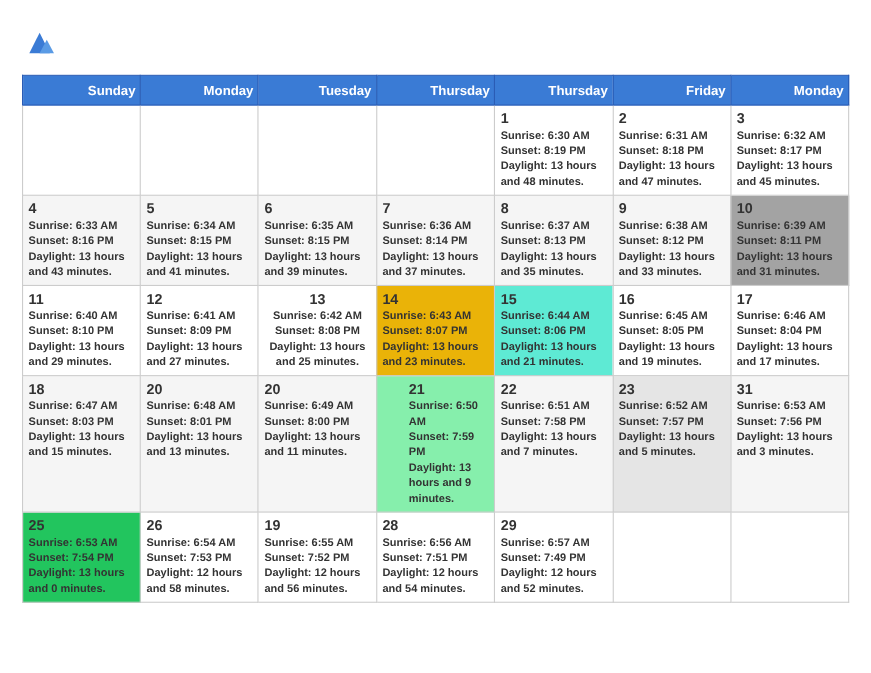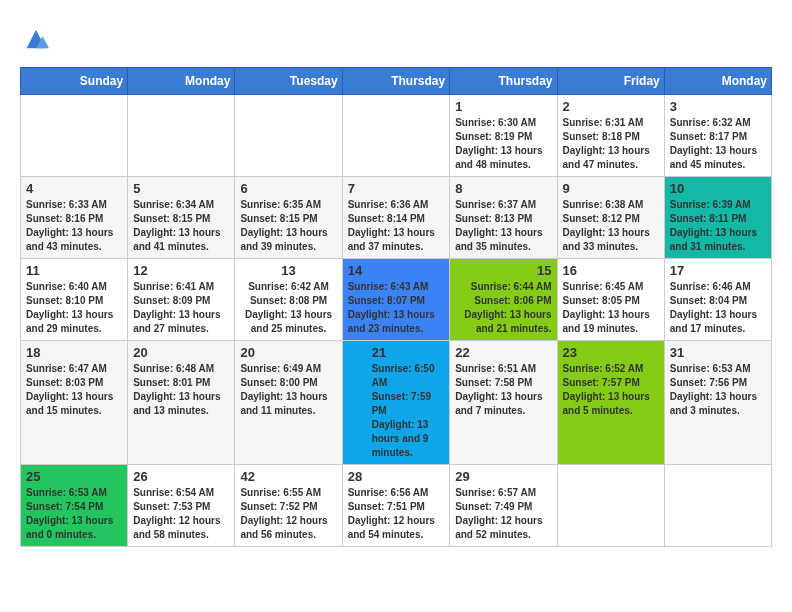--- a/index.html
+++ b/index.html
@@ -156,43 +156,43 @@
           <div class="day-info">Sunrise: 6:36 AM<br>Sunset: 8:14 PM<br>Daylight: 13 hours and 37 minutes.</div>
         </td>
         <td style="background: rgb(245, 245, 245);">
           <span class="day-number">8</span>
           <div class="day-info">Sunrise: 6:37 AM<br>Sunset: 8:13 PM<br>Daylight: 13 hours and 35 minutes.</div>
         </td>
         <td style="background: rgb(245, 245, 245);">
           <span class="day-number">9</span>
           <div class="day-info">Sunrise: 6:38 AM<br>Sunset: 8:12 PM<br>Daylight: 13 hours and 33 minutes.</div>
         </td>
-        <td style="background: #14b8a6;">
+        <td style="background: #a3a3a3;">
           <span class="day-number">10</span>
           <div class="day-info">Sunrise: 6:39 AM<br>Sunset: 8:11 PM<br>Daylight: 13 hours and 31 minutes.</div>
         </td>
       </tr>
       <tr>
         <td style="background: rgb(255, 255, 255);">
           <span class="day-number">11</span>
           <div class="day-info">Sunrise: 6:40 AM<br>Sunset: 8:10 PM<br>Daylight: 13 hours and 29 minutes.</div>
         </td>
         <td style="background: rgb(255, 255, 255);">
           <span class="day-number">12</span>
           <div class="day-info">Sunrise: 6:41 AM<br>Sunset: 8:09 PM<br>Daylight: 13 hours and 27 minutes.</div>
         </td>
         <td style="background: rgb(255, 255, 255); text-align: center;">
           <span class="day-number">13</span>
           <div class="day-info">Sunrise: 6:42 AM<br>Sunset: 8:08 PM<br>Daylight: 13 hours and 25 minutes.</div>
         </td>
-        <td style="background: #3b82f6;">
+        <td style="background: #eab308;">
           <span class="day-number">14</span>
           <div class="day-info">Sunrise: 6:43 AM<br>Sunset: 8:07 PM<br>Daylight: 13 hours and 23 minutes.</div>
         </td>
-        <td style="background: #84cc16; text-align: right;">
+        <td style="background: #5eead4;">
           <span class="day-number">15</span>
           <div class="day-info">Sunrise: 6:44 AM<br>Sunset: 8:06 PM<br>Daylight: 13 hours and 21 minutes.</div>
         </td>
         <td style="background: rgb(255, 255, 255);">
           <span class="day-number">16</span>
           <div class="day-info">Sunrise: 6:45 AM<br>Sunset: 8:05 PM<br>Daylight: 13 hours and 19 minutes.</div>
         </td>
         <td style="background: rgb(255, 255, 255);">
           <span class="day-number">17</span>
           <div class="day-info">Sunrise: 6:46 AM<br>Sunset: 8:04 PM<br>Daylight: 13 hours and 17 minutes.</div>
@@ -204,48 +204,48 @@
           <div class="day-info">Sunrise: 6:47 AM<br>Sunset: 8:03 PM<br>Daylight: 13 hours and 15 minutes.</div>
         </td>
         <td style="background: rgb(245, 245, 245);">
           <span class="day-number">20</span>
           <div class="day-info">Sunrise: 6:48 AM<br>Sunset: 8:01 PM<br>Daylight: 13 hours and 13 minutes.</div>
         </td>
         <td style="background: rgb(245, 245, 245);">
           <span class="day-number">20</span>
           <div class="day-info">Sunrise: 6:49 AM<br>Sunset: 8:00 PM<br>Daylight: 13 hours and 11 minutes.</div>
         </td>
-        <td style="background: #0ea5e9; padding-left: 29px;">
+        <td style="background: #86efac; padding-left: 29px;">
           <span class="day-number">21</span>
           <div class="day-info">Sunrise: 6:50 AM<br>Sunset: 7:59 PM<br>Daylight: 13 hours and 9 minutes.</div>
         </td>
         <td style="background: rgb(245, 245, 245);">
           <span class="day-number">22</span>
           <div class="day-info">Sunrise: 6:51 AM<br>Sunset: 7:58 PM<br>Daylight: 13 hours and 7 minutes.</div>
         </td>
-        <td style="background: #84cc16; margin-left: 48px;">
+        <td style="background: #e5e5e5; margin-left: 48px;">
           <span class="day-number">23</span>
           <div class="day-info">Sunrise: 6:52 AM<br>Sunset: 7:57 PM<br>Daylight: 13 hours and 5 minutes.</div>
         </td>
         <td style="background: rgb(245, 245, 245);">
           <span class="day-number">31</span>
           <div class="day-info">Sunrise: 6:53 AM<br>Sunset: 7:56 PM<br>Daylight: 13 hours and 3 minutes.</div>
         </td>
       </tr>
       <tr>
         <td style="background: #22c55e;">
           <span class="day-number">25</span>
           <div class="day-info">Sunrise: 6:53 AM<br>Sunset: 7:54 PM<br>Daylight: 13 hours and 0 minutes.</div>
         </td>
         <td style="background: rgb(255, 255, 255);">
           <span class="day-number">26</span>
           <div class="day-info">Sunrise: 6:54 AM<br>Sunset: 7:53 PM<br>Daylight: 12 hours and 58 minutes.</div>
         </td>
         <td style="background: rgb(255, 255, 255);">
-          <span class="day-number">42</span>
+          <span class="day-number">19</span>
           <div class="day-info">Sunrise: 6:55 AM<br>Sunset: 7:52 PM<br>Daylight: 12 hours and 56 minutes.</div>
         </td>
         <td style="background: rgb(255, 255, 255);">
           <span class="day-number">28</span>
           <div class="day-info">Sunrise: 6:56 AM<br>Sunset: 7:51 PM<br>Daylight: 12 hours and 54 minutes.</div>
         </td>
         <td style="background: rgb(255, 255, 255);">
           <span class="day-number">29</span>
           <div class="day-info">Sunrise: 6:57 AM<br>Sunset: 7:49 PM<br>Daylight: 12 hours and 52 minutes.</div>
         </td>

